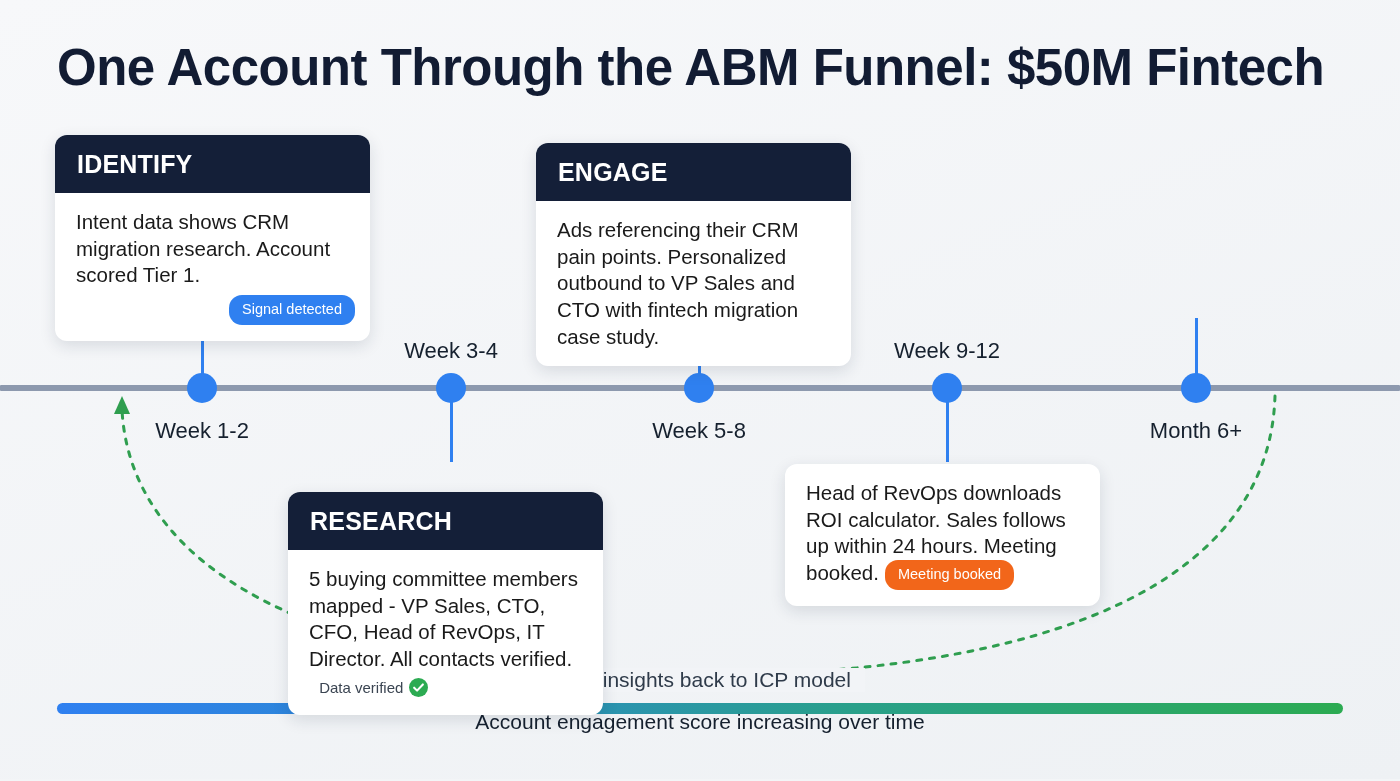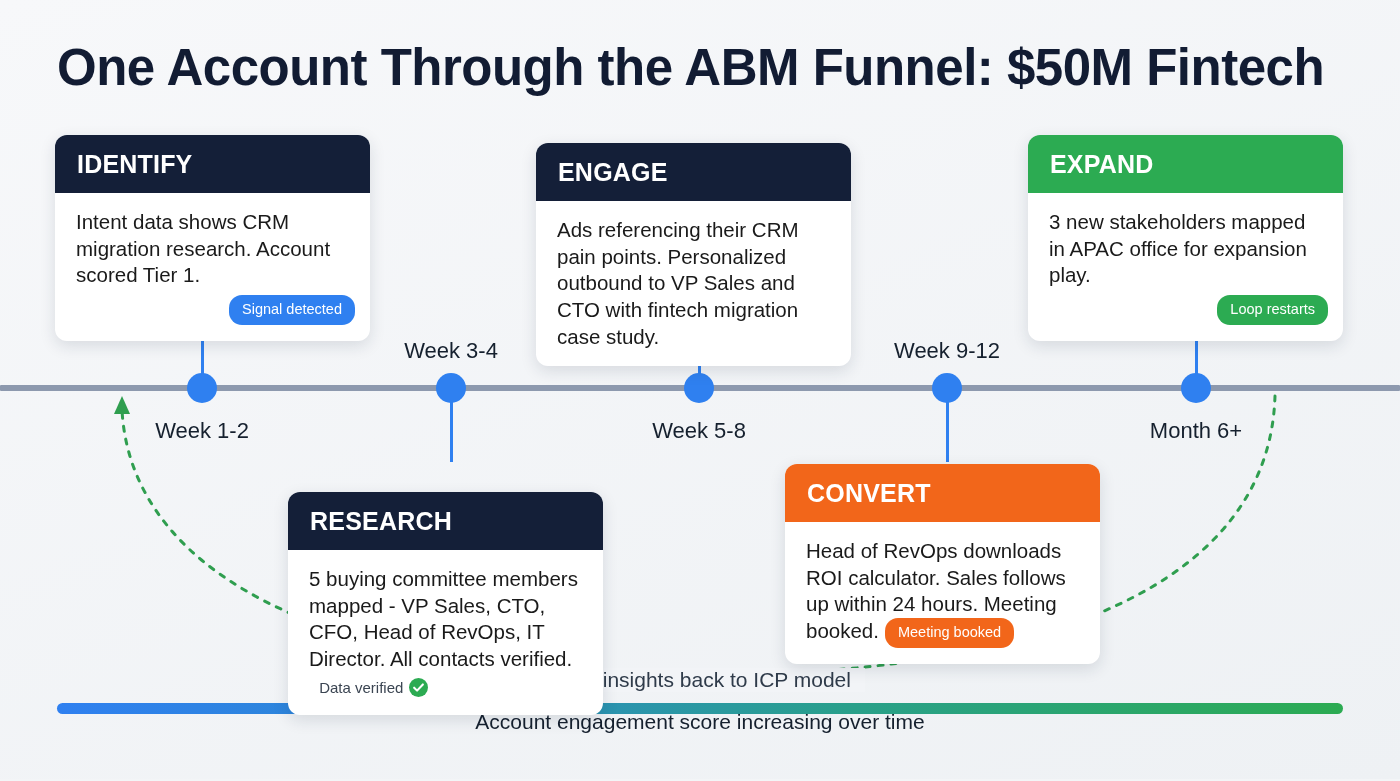--- a/index.html
+++ b/index.html
@@ -223,42 +223,32 @@
     </div>
   </div>
 
   <div class="card" style="left:536px; top:135px;margin-top:8px;">
     <div class="card-head head-dark">ENGAGE</div>
     <div class="card-body">
       <span class="txt">Ads referencing their CRM pain points. Personalized outbound to VP Sales and CTO with fintech migration case study.</span>
     </div>
   </div>
 
-  <div class="card" style="left:1028px; top:135px;">
-    <div class="card-head head-green">EXPAND</div>
-    <div class="card-body">
-      <span class="txt">3 new stakeholders mapped in APAC office for expansion play.</span>
-      <div class="badge-row">
-        <span class="badge badge-green">Loop restarts</span>
-      </div>
-    </div>
-  </div>
 
   <div class="card" style="left:288px; top:464px;margin-top:28px;">
     <div class="card-head head-dark">RESEARCH</div>
     <div class="card-body">
       <span class="txt">5 buying committee members mapped - VP Sales, CTO, CFO, Head of RevOps, IT Director. All contacts verified.</span><span class="inline-badge">&nbsp;<span>Data verified</span><svg class="check-circle" viewBox="0 0 20 20">
             <circle cx="10" cy="10" r="10" fill="#2cab52"></circle>
             <path d="M5.4 10.2 L8.5 13.3 L14.6 6.8" fill="none" stroke="#ffffff" stroke-width="2.2" stroke-linecap="round" stroke-linejoin="round"></path>
           </svg></span>
     </div>
   </div>
 
   <div class="card" style="left:785px; top:464px;">
-    <div class="card-head head-orange">CONVERT</div>
     <div class="card-body">
       <span class="txt">Head of RevOps downloads ROI calculator. Sales follows up within 24 hours. Meeting booked.</span><span class="inline-badge-pill">Meeting booked</span>
     </div>
   </div>
 
   <div class="loop-label">Feed insights back to ICP model</div>
 
   <div class="progress"></div>
   <div class="progress-label">Account engagement score increasing over time</div>
 

